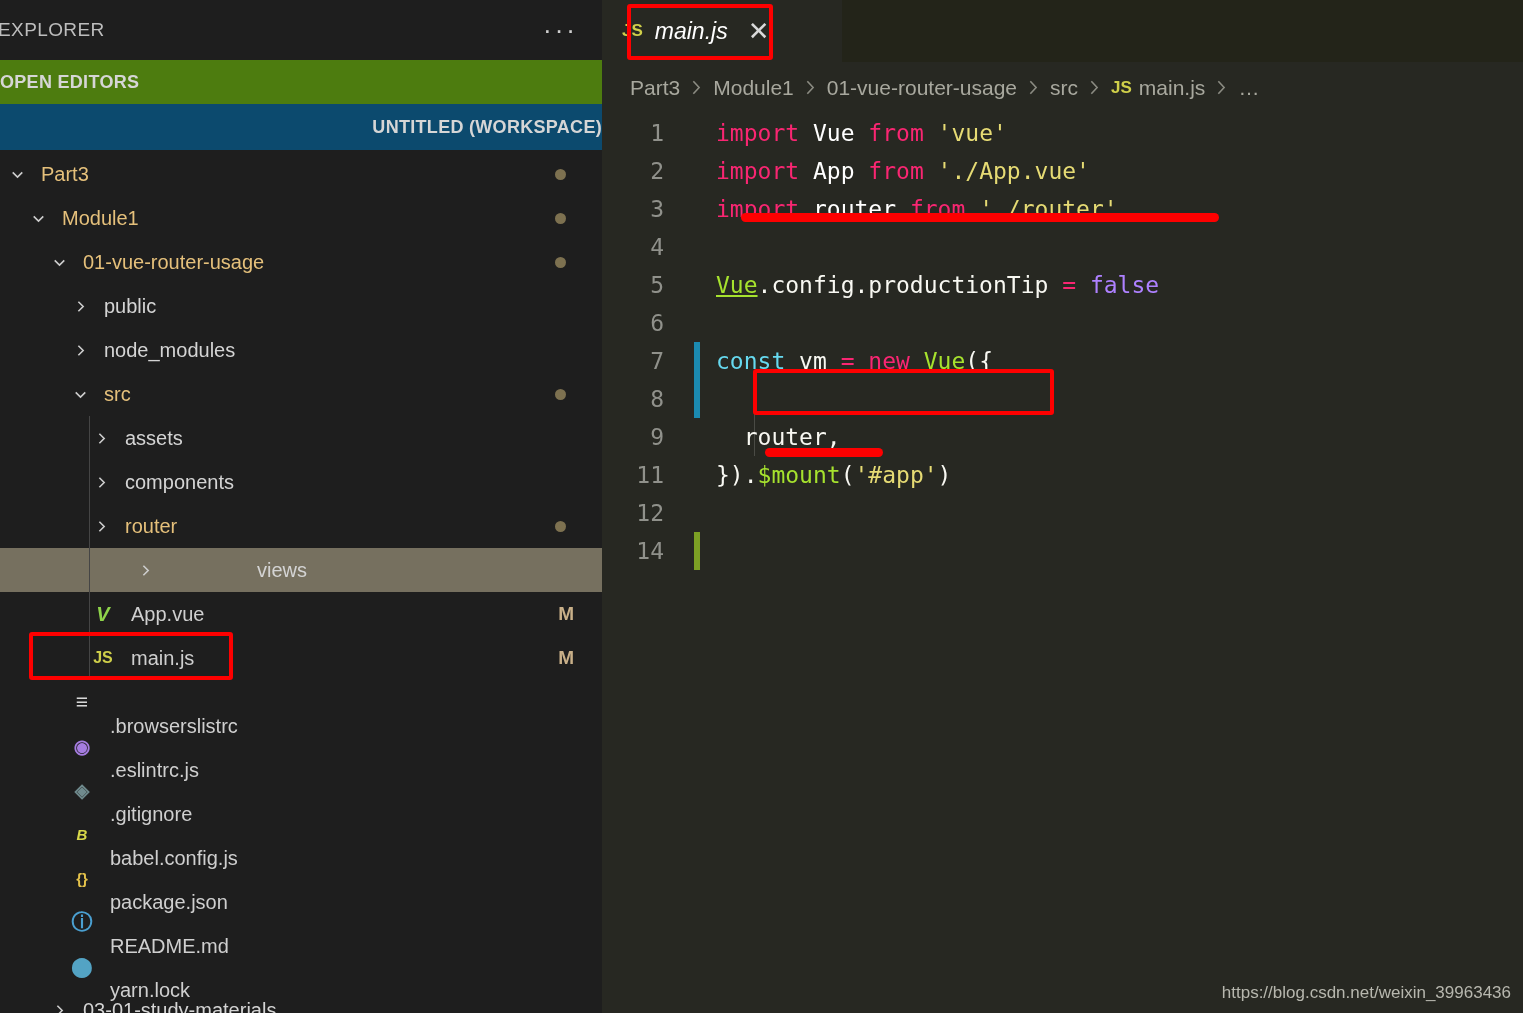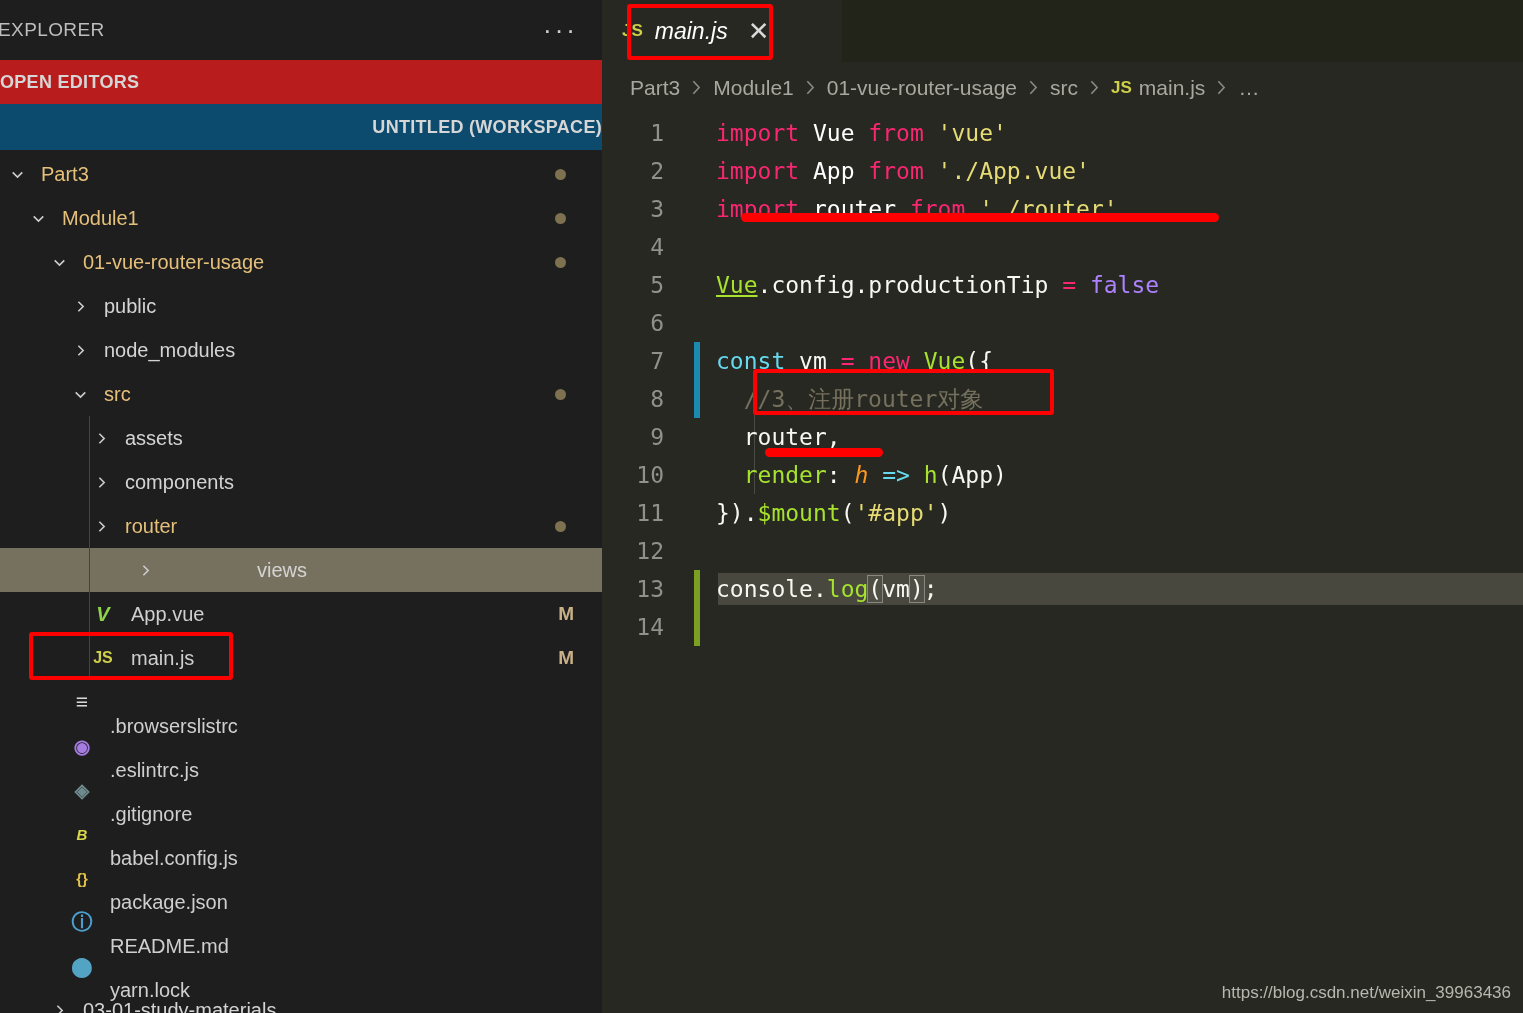--- a/index.html
+++ b/index.html
@@ -50,21 +50,21 @@
   .section-head {
     height: 44px;
     display: flex;
     align-items: center;
     font-size: 18px;
     font-weight: bold;
     color: #d6d6d6;
     letter-spacing: .3px;
     background: #252621;
   }
-  .section-head.open-editors { background: #b91c1c; height: 44px; }
+  .section-head.open-editors { background: #4d7c0f; height: 44px; }
   .section-head.workspace { background: #0c4a6e; height: 46px; justify-content: flex-end; }
 
   .tree {
     background: #1e1e1e;
     padding-top: 2px;
   }
   .row {
     height: 44px;
     display: flex;
     align-items: center;
@@ -533,45 +533,33 @@
         </div>
         <div class="code-line">
           <div class="lnum">7</div>
           <div class="gutter-mark mod"></div>
           <div class="code-text"><span class="t-italic-cls">const</span><span class="t-plain"> vm </span><span class="t-op">=</span><span class="t-plain"> </span><span class="t-kw">new</span><span class="t-plain"> </span><span class="t-cls">Vue</span><span class="t-plain">({</span></div>
         </div>
         <div class="code-line">
           <div class="lnum">8</div>
           <div class="gutter-mark mod"></div>
           <div class="indent-guide"></div>
-          <div class="code-text"><span class="t-cmt">  //3、注册router对象</span></div>
         </div>
         <div class="code-line">
           <div class="lnum">9</div>
           <div class="indent-guide"></div>
           <div class="code-text"><span class="t-plain">  </span><span class="t-plain">router</span><span class="t-plain">,</span></div>
         </div>
         <div class="code-line">
-          <div class="lnum">10</div>
-          <div class="indent-guide"></div>
-          <div class="code-text"><span class="t-plain">  </span><span class="t-fn">render</span><span class="t-plain">: </span><span class="t-param">h</span><span class="t-plain"> </span><span class="t-arrow">=&gt;</span><span class="t-plain"> </span><span class="t-fn">h</span><span class="t-plain">(</span><span class="t-plain">App</span><span class="t-plain">)</span></div>
-        </div>
-        <div class="code-line">
           <div class="lnum">11</div>
           <div class="code-text"><span class="t-plain">}).</span><span class="t-fn">$mount</span><span class="t-plain">(</span><span class="t-str">'#app'</span><span class="t-plain">)</span></div>
         </div>
         <div class="code-line">
           <div class="lnum">12</div>
           <div class="code-text"></div>
-        </div>
-        <div class="code-line">
-          <div class="line-hl"></div>
-          <div class="lnum">13</div>
-          <div class="gutter-mark add"></div>
-          <div class="code-text"><span class="t-plain">console.</span><span class="t-fn">log</span><span class="t-plain bracket-box">(</span><span class="t-plain">vm</span><span class="t-plain bracket-box">)</span><span class="t-plain">;</span></div>
         </div>
         <div class="code-line">
           <div class="lnum">14</div>
           <div class="gutter-mark add"></div>
           <div class="code-text"></div>
         </div>
       </div>
 
     <div class="watermark">https://blog.csdn.net/weixin_39963436</div>
   </div>

